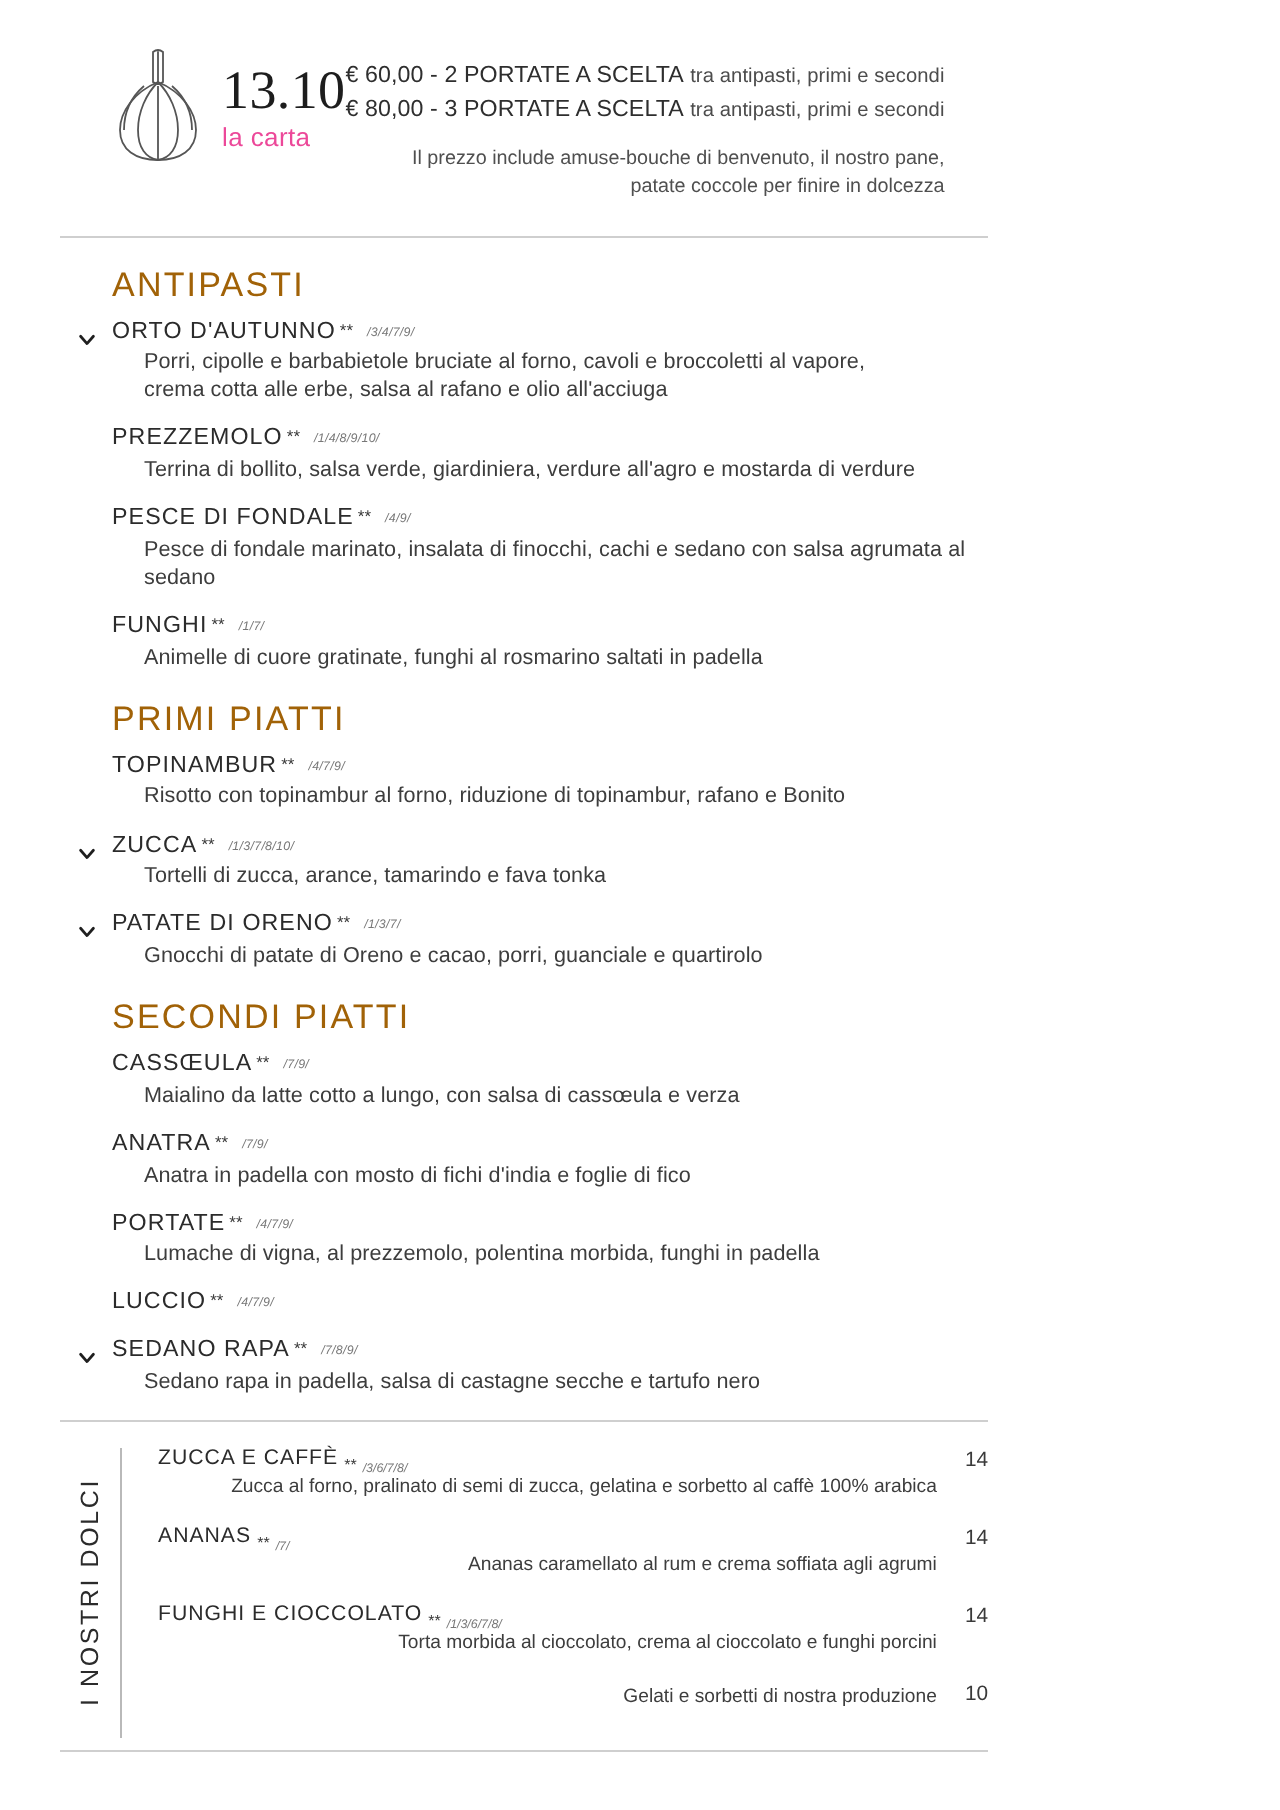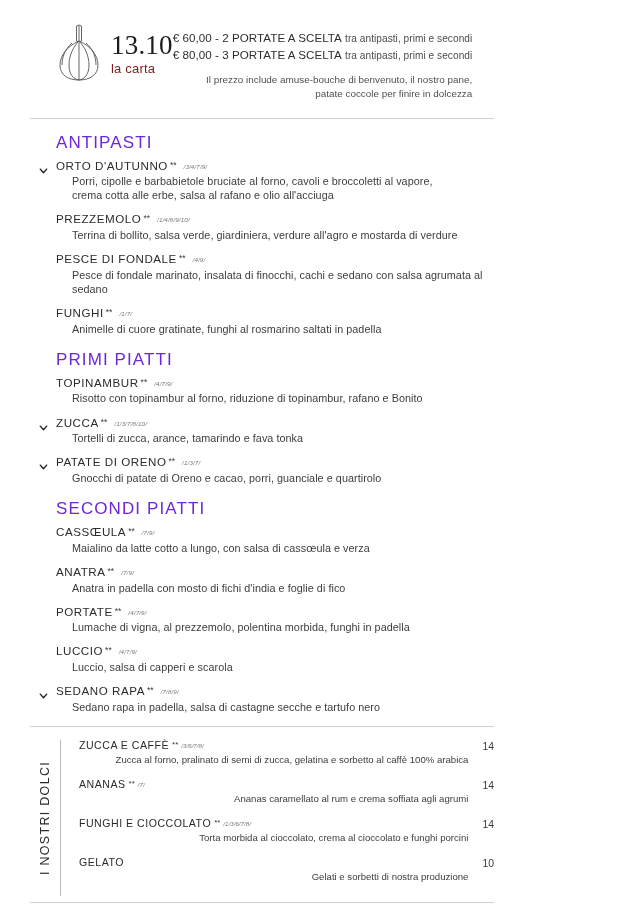--- a/index.html
+++ b/index.html
@@ -46,21 +46,21 @@
   }
   .brand-name {
     font-family: "Liberation Serif", serif;
     font-size: 27px;
     letter-spacing: 0.2px;
     color: #1d1d1d;
     line-height: 1;
   }
   .brand-sub {
     font-size: 13px;
-    color: #7f1d1d;
+    color: #ec4899;
     margin-top: 3px;
     letter-spacing: 0.2px;
   }
   .header-right {
     flex: 1;
     text-align: right;
     padding-top: 12px;
   }
   .price-line {
     font-size: 11.2px;
@@ -94,21 +94,21 @@
   .content {
     padding: 0 30px;
     box-sizing: border-box;
   }
   .section {
     margin-top: 14px;
   }
   .section-title {
     font-size: 17px;
     letter-spacing: 1.1px;
-    color: #6d28d9;
+    color: #a16207;
     font-weight: 400;
     margin: 0 0 7px 26px;
   }
   .section:first-of-type .section-title { margin-top: 2px; }
 
   .dish {
     position: relative;
     padding-left: 26px;
     margin-bottom: 11px;
   }
@@ -187,21 +187,21 @@
     flex: 1;
   }
   .dolce {
     display: flex;
     align-items: flex-start;
     margin-bottom: 13px;
   }
   .dolce-main { flex: 1; }
   .dolce-name-row {
     display: flex;
-    align-items: flex-start;
+    align-items: flex-end;
     line-height: 1.1;
   }
   .dolce-name {
     font-size: 10.6px;
     letter-spacing: 0.5px;
     color: #2b2b2b;
   }
   .dolce-stars {
     font-size: 8px;
     margin-left: 3px;
@@ -427,23 +427,20 @@
           <span class="l2">Lumache di vigna, al prezzemolo, polentina morbida, funghi in padella</span>
         </div>
       </div>
 
       <div class="dish">
         <div class="dish-head">
           <span class="dish-name">LUCCIO</span>
           <span class="stars">**</span>
           <span class="codes">/4/7/9/</span>
         </div>
-        <div class="dish-desc">
-          <span class="l2">Luccio, salsa di capperi e scarola</span>
-        </div>
       </div>
 
       <div class="dish">
         <span class="veg-mark">
           <svg viewBox="0 0 12 12" width="11" height="11" fill="none" stroke="currentColor" stroke-width="1.5" stroke-linecap="round" stroke-linejoin="round">
               <path d="M2.5 4.5 L6 8.5 L9.5 4.5"></path>
             </svg>
         </span>
         <div class="dish-head">
           <span class="dish-name">SEDANO RAPA</span>
@@ -497,25 +494,20 @@
             <span class="dolce-stars">**</span>
             <span class="dolce-codes">/1/3/6/7/8/</span>
           </div>
           <div class="dolce-desc">Torta morbida al cioccolato, crema al cioccolato e funghi porcini</div>
         </div>
         <div class="dolce-price">14</div>
       </div>
 
       <div class="dolce">
         <div class="dolce-main">
-          <div class="dolce-name-row">
-            <span class="dolce-name">GELATO</span>
-            <span class="dolce-stars"></span>
-            <span class="dolce-codes"></span>
-          </div>
           <div class="dolce-desc">Gelati e sorbetti di nostra produzione</div>
         </div>
         <div class="dolce-price">10</div>
       </div>
 
     </div>
   </div>
 
   <div class="rule" style="margin-top:6px;"></div>
 

